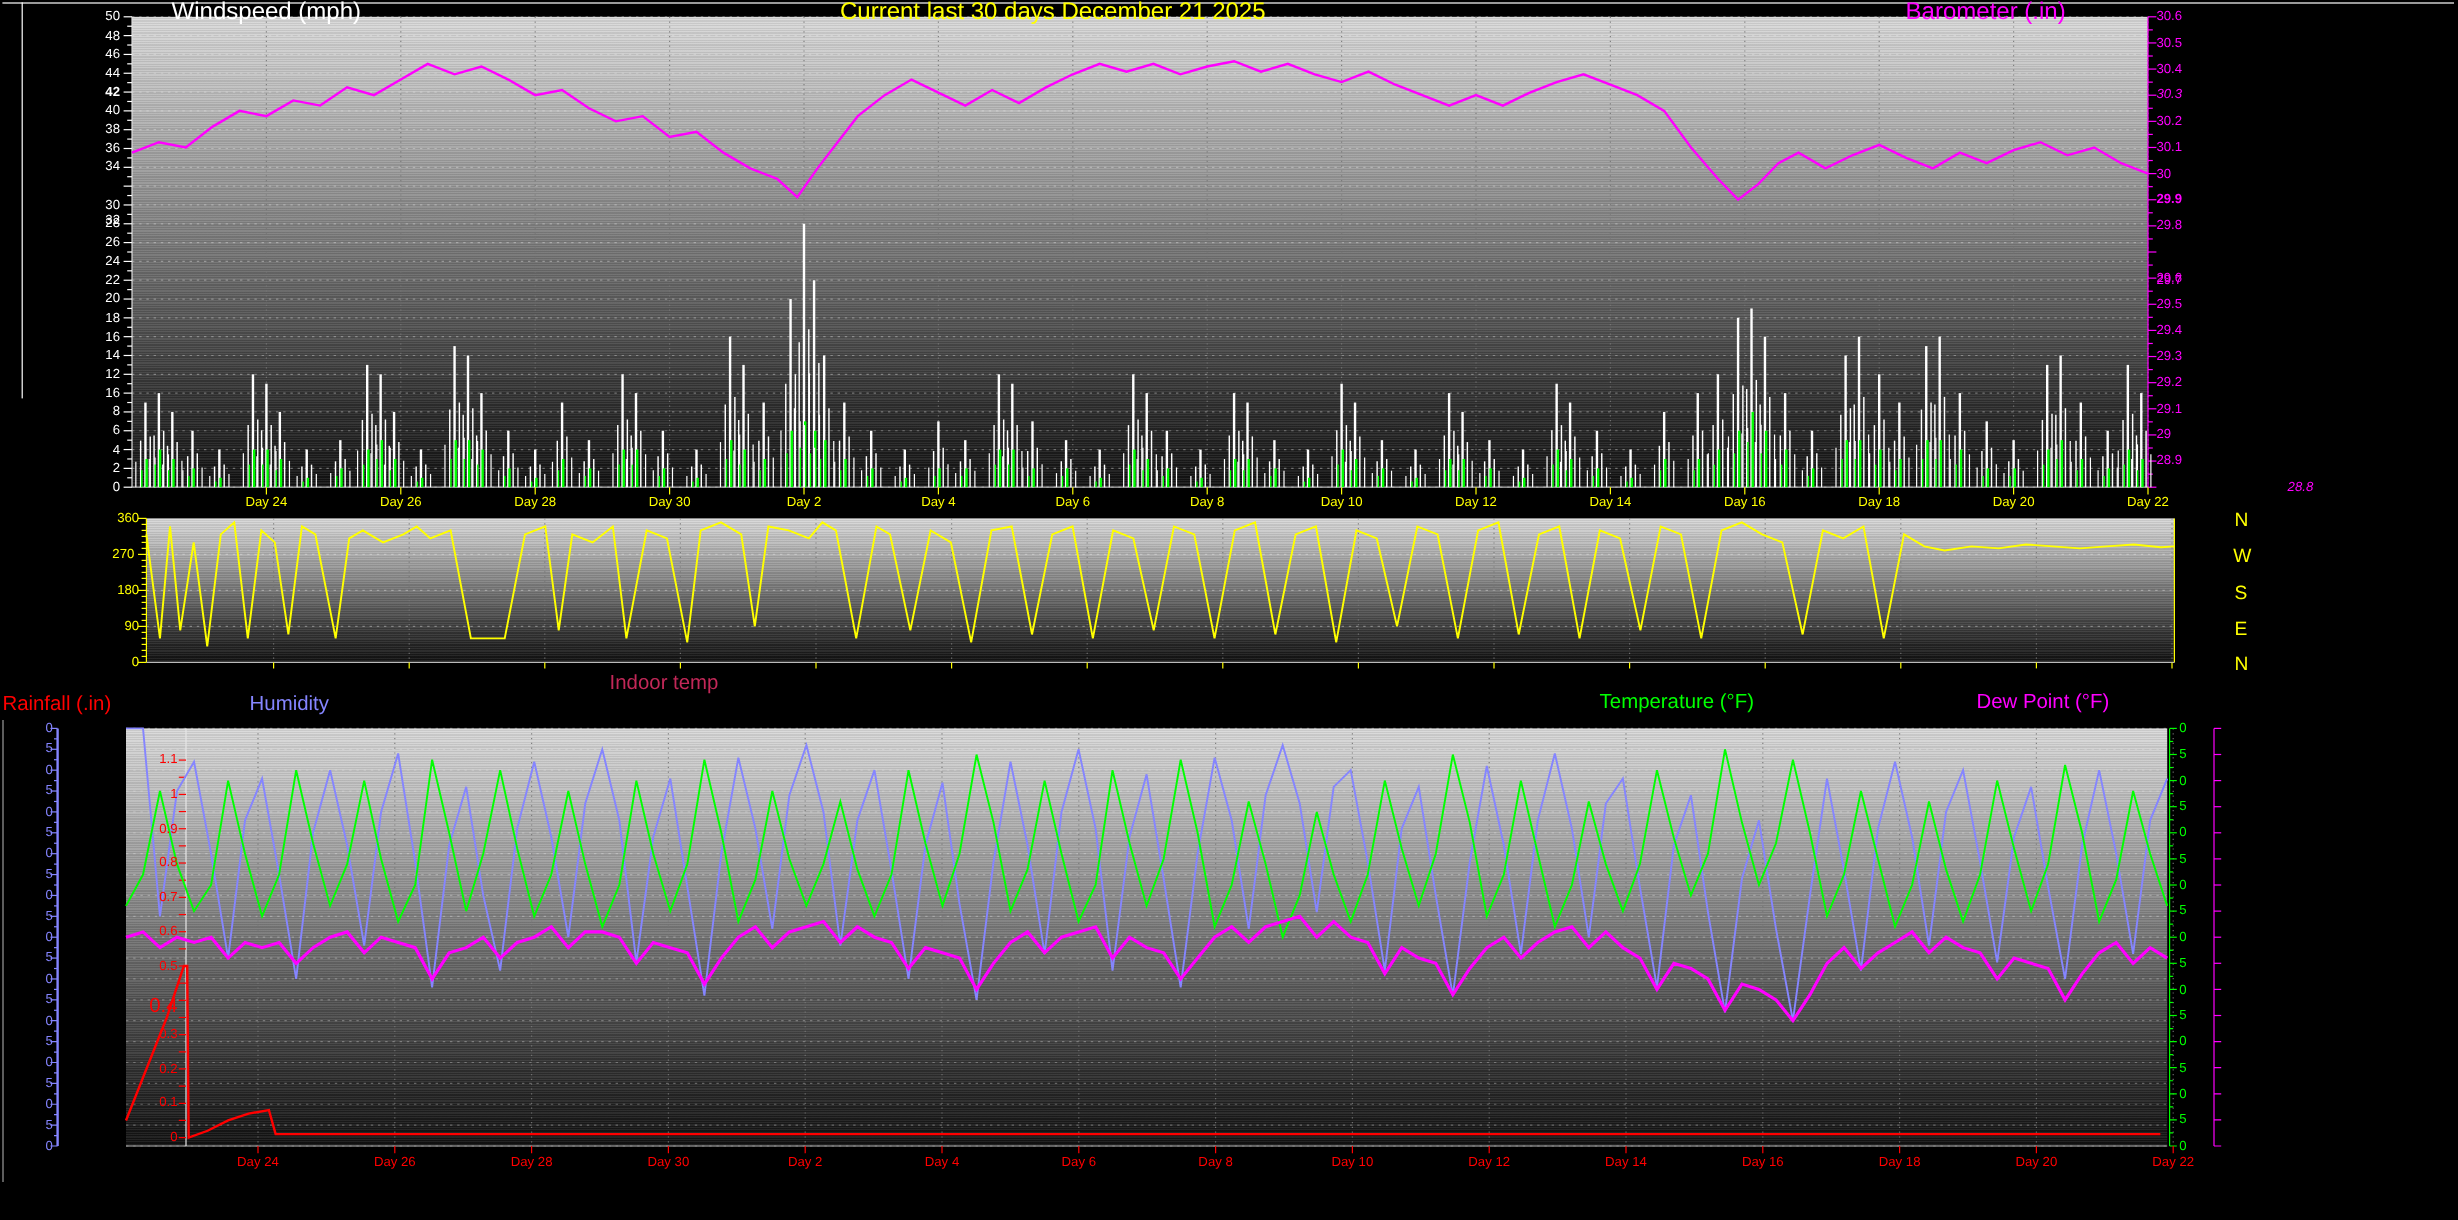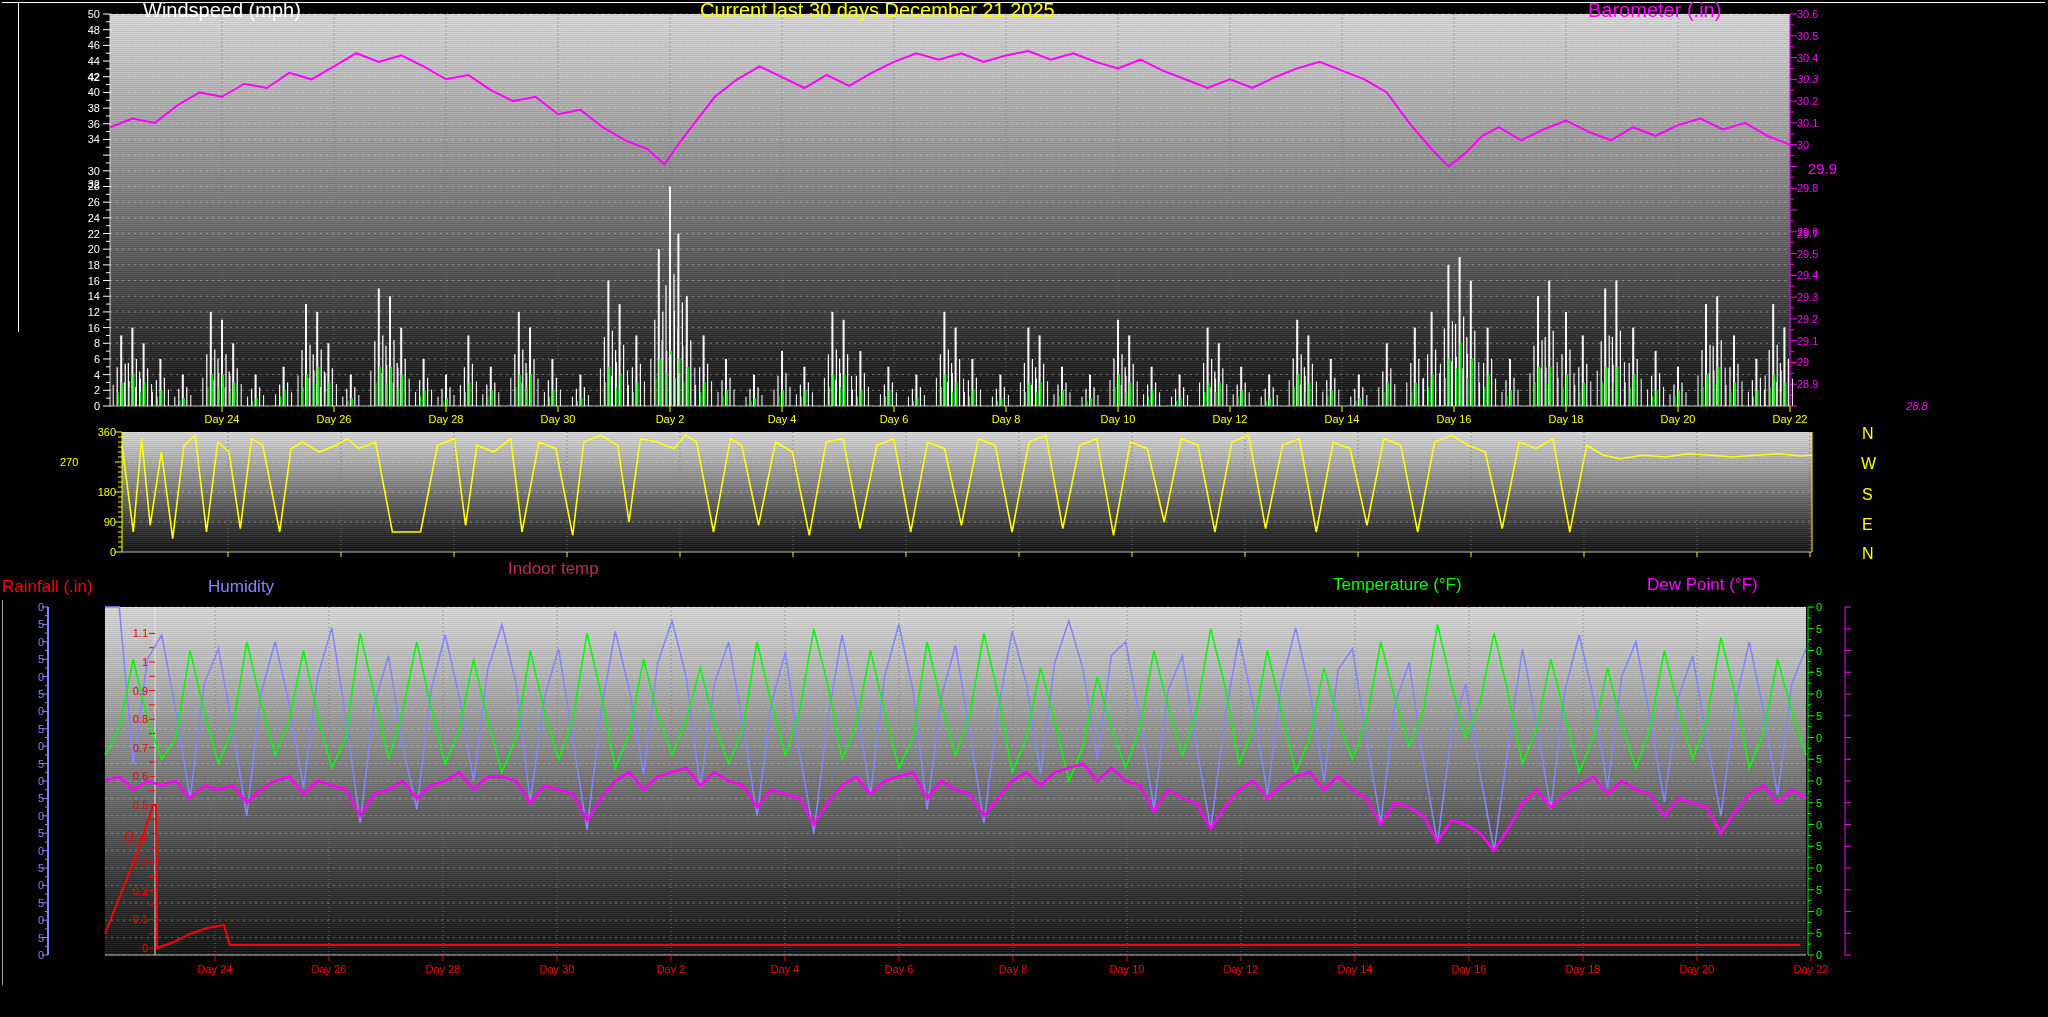--- a/index.html
+++ b/index.html
@@ -1054,21 +1054,21 @@
       <div class="lab tick" style="left: 60px; top: 369.64px; color: rgb(255, 255, 255); font-size: 11px; width: 40px; text-align: right;">4</div>
       <div class="lab tick" style="left: 60px; top: 385.32px; color: rgb(255, 255, 255); font-size: 11px; width: 40px; text-align: right;">2</div>
       <div class="lab tick" style="left: 60px; top: 401px; color: rgb(255, 255, 255); font-size: 11px; width: 40px; text-align: right;">0</div>
       <div class="lab tick" style="left: 1797px; top: 9px; color: rgb(255, 0, 255); font-size: 11px; width: 40px; text-align: left;">30.6</div>
       <div class="lab tick" style="left: 1797px; top: 30.7778px; color: rgb(255, 0, 255); font-size: 11px; width: 40px; text-align: left;">30.5</div>
       <div class="lab tick" style="left: 1797px; top: 52.5556px; color: rgb(255, 0, 255); font-size: 11px; width: 40px; text-align: left;">30.4</div>
       <div class="lab tick" style="left: 1797px; top: 74.3333px; color: rgb(255, 0, 255); font-size: 11px; width: 40px; text-align: left; font-style: italic;">30.3</div>
       <div class="lab tick" style="left: 1797px; top: 96.1111px; color: rgb(255, 0, 255); font-size: 11px; width: 40px; text-align: left;">30.2</div>
       <div class="lab tick" style="left: 1797px; top: 117.889px; color: rgb(255, 0, 255); font-size: 11px; width: 40px; text-align: left;">30.1</div>
       <div class="lab tick" style="left: 1797px; top: 139.667px; color: rgb(255, 0, 255); font-size: 11px; width: 40px; text-align: left;">30</div>
-      <div class="lab tick" style="left: 1797px; top: 161.444px; color: rgb(255, 0, 255); font-size: 15px; width: 40px; text-align: right;">29.9</div>
+      <div class="lab tick" style="left: 1797px; top: 161.444px; color: rgb(255, 0, 255); font-size: 11px; width: 40px; text-align: left; font-weight: bold;">29.9</div>
       <div class="lab tick" style="left: 1797px; top: 183.222px; color: rgb(255, 0, 255); font-size: 11px; width: 40px; text-align: left;">29.8</div>
       <div class="lab tick" style="left: 1797px; top: 205px; color: rgb(255, 0, 255); font-size: 11px; width: 40px; text-align: left; margin-top: 24px;">29.7</div>
       <div class="lab tick" style="left: 1797px; top: 226.778px; color: rgb(255, 0, 255); font-size: 11px; width: 40px; text-align: left;">29.6</div>
       <div class="lab tick" style="left: 1797px; top: 248.556px; color: rgb(255, 0, 255); font-size: 11px; width: 40px; text-align: left;">29.5</div>
       <div class="lab tick" style="left: 1797px; top: 270.333px; color: rgb(255, 0, 255); font-size: 11px; width: 40px; text-align: left;">29.4</div>
       <div class="lab tick" style="left: 1797px; top: 292.111px; color: rgb(255, 0, 255); font-size: 11px; width: 40px; text-align: left;">29.3</div>
       <div class="lab tick" style="left: 1797px; top: 313.889px; color: rgb(255, 0, 255); font-size: 11px; width: 40px; text-align: left;">29.2</div>
       <div class="lab tick" style="left: 1797px; top: 335.667px; color: rgb(255, 0, 255); font-size: 11px; width: 40px; text-align: left;">29.1</div>
       <div class="lab tick" style="left: 1797px; top: 357.444px; color: rgb(255, 0, 255); font-size: 11px; width: 40px; text-align: left;">29</div>
       <div class="lab tick" style="left: 1797px; top: 379.222px; color: rgb(255, 0, 255); font-size: 11px; width: 40px; text-align: left;">28.9</div>
@@ -1082,21 +1082,21 @@
       <div class="lab tick" style="left: 864px; top: 414px; color: rgb(255, 255, 0); font-size: 11px; width: 60px; text-align: center;">Day 6</div>
       <div class="lab tick" style="left: 976px; top: 414px; color: rgb(255, 255, 0); font-size: 11px; width: 60px; text-align: center;">Day 8</div>
       <div class="lab tick" style="left: 1088px; top: 414px; color: rgb(255, 255, 0); font-size: 11px; width: 60px; text-align: center;">Day 10</div>
       <div class="lab tick" style="left: 1200px; top: 414px; color: rgb(255, 255, 0); font-size: 11px; width: 60px; text-align: center;">Day 12</div>
       <div class="lab tick" style="left: 1312px; top: 414px; color: rgb(255, 255, 0); font-size: 11px; width: 60px; text-align: center;">Day 14</div>
       <div class="lab tick" style="left: 1424px; top: 414px; color: rgb(255, 255, 0); font-size: 11px; width: 60px; text-align: center;">Day 16</div>
       <div class="lab tick" style="left: 1536px; top: 414px; color: rgb(255, 255, 0); font-size: 11px; width: 60px; text-align: center;">Day 18</div>
       <div class="lab tick" style="left: 1648px; top: 414px; color: rgb(255, 255, 0); font-size: 11px; width: 60px; text-align: center;">Day 20</div>
       <div class="lab tick" style="left: 1760px; top: 414px; color: rgb(255, 255, 0); font-size: 11px; width: 60px; text-align: center;">Day 22</div>
       <div class="lab tick" style="left: 76px; top: 427px; color: rgb(255, 255, 0); font-size: 11px; width: 40px; text-align: right;">360</div>
-      <div class="lab tick" style="left: 60px; top: 457px; color: rgb(255, 255, 0); font-size: 11px; width: 40px; ">270</div>
+      <div class="lab tick" style="left: 72px; top: 457px; color: rgb(255, 255, 0); font-size: 11px; width: 40px; text-align: right;">270</div>
       <div class="lab tick" style="left: 76px; top: 487px; color: rgb(255, 255, 0); font-size: 11px; width: 40px; text-align: right;">180</div>
       <div class="lab tick" style="left: 76px; top: 517px; color: rgb(255, 255, 0); font-size: 11px; width: 40px; text-align: right;">90</div>
       <div class="lab tick" style="left: 76px; top: 547px; color: rgb(255, 255, 0); font-size: 11px; width: 40px; text-align: right;">0</div>
       <div class="lab tick" style="left: 4px; top: 602px; color: rgb(133, 133, 255); font-size: 11px; width: 40px; text-align: right;">0</div>
       <div class="lab tick" style="left: 4px; top: 619.4px; color: rgb(133, 133, 255); font-size: 11px; width: 40px; text-align: right;">5</div>
       <div class="lab tick" style="left: 4px; top: 636.8px; color: rgb(133, 133, 255); font-size: 11px; width: 40px; text-align: right;">0</div>
       <div class="lab tick" style="left: 4px; top: 654.2px; color: rgb(133, 133, 255); font-size: 11px; width: 40px; text-align: right;">5</div>
       <div class="lab tick" style="left: 4px; top: 671.6px; color: rgb(133, 133, 255); font-size: 11px; width: 40px; text-align: right;">0</div>
       <div class="lab tick" style="left: 4px; top: 689px; color: rgb(133, 133, 255); font-size: 11px; width: 40px; text-align: right;">5</div>
       <div class="lab tick" style="left: 4px; top: 706.4px; color: rgb(133, 133, 255); font-size: 11px; width: 40px; text-align: right;">0</div>

